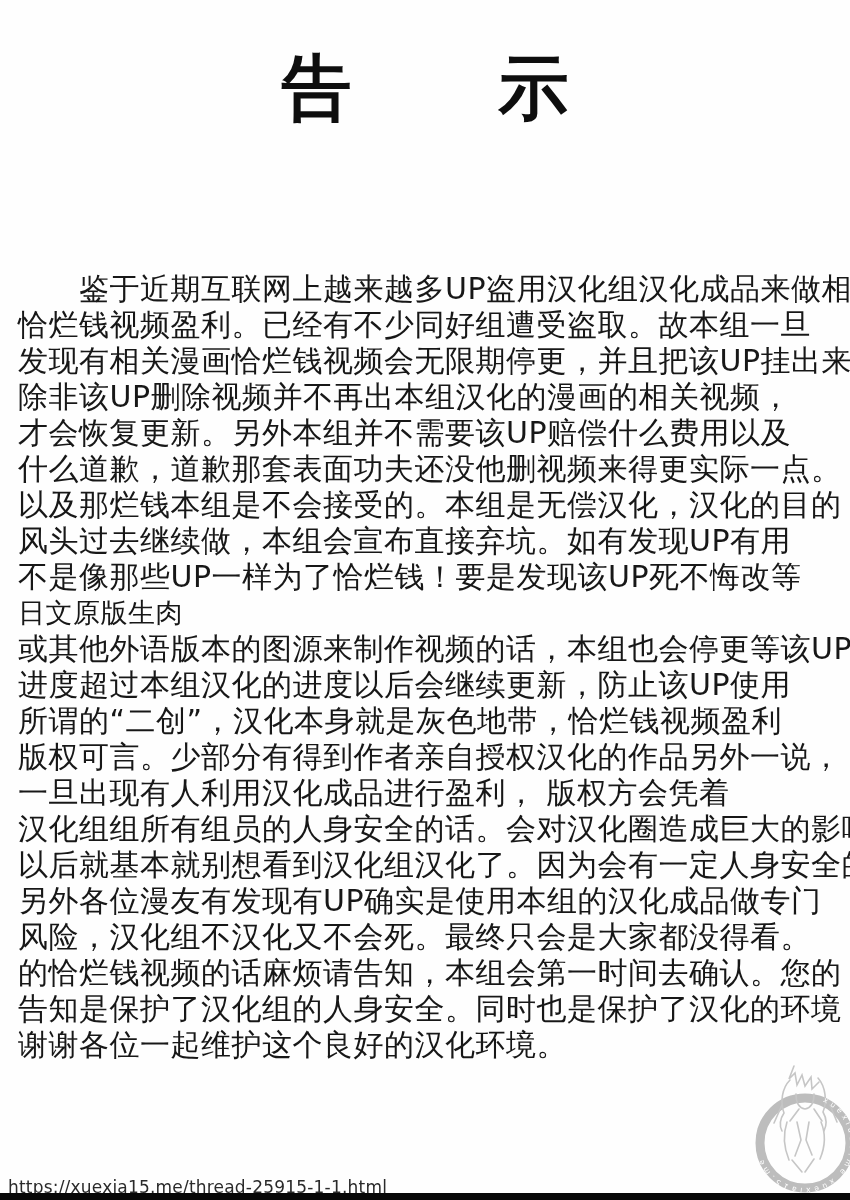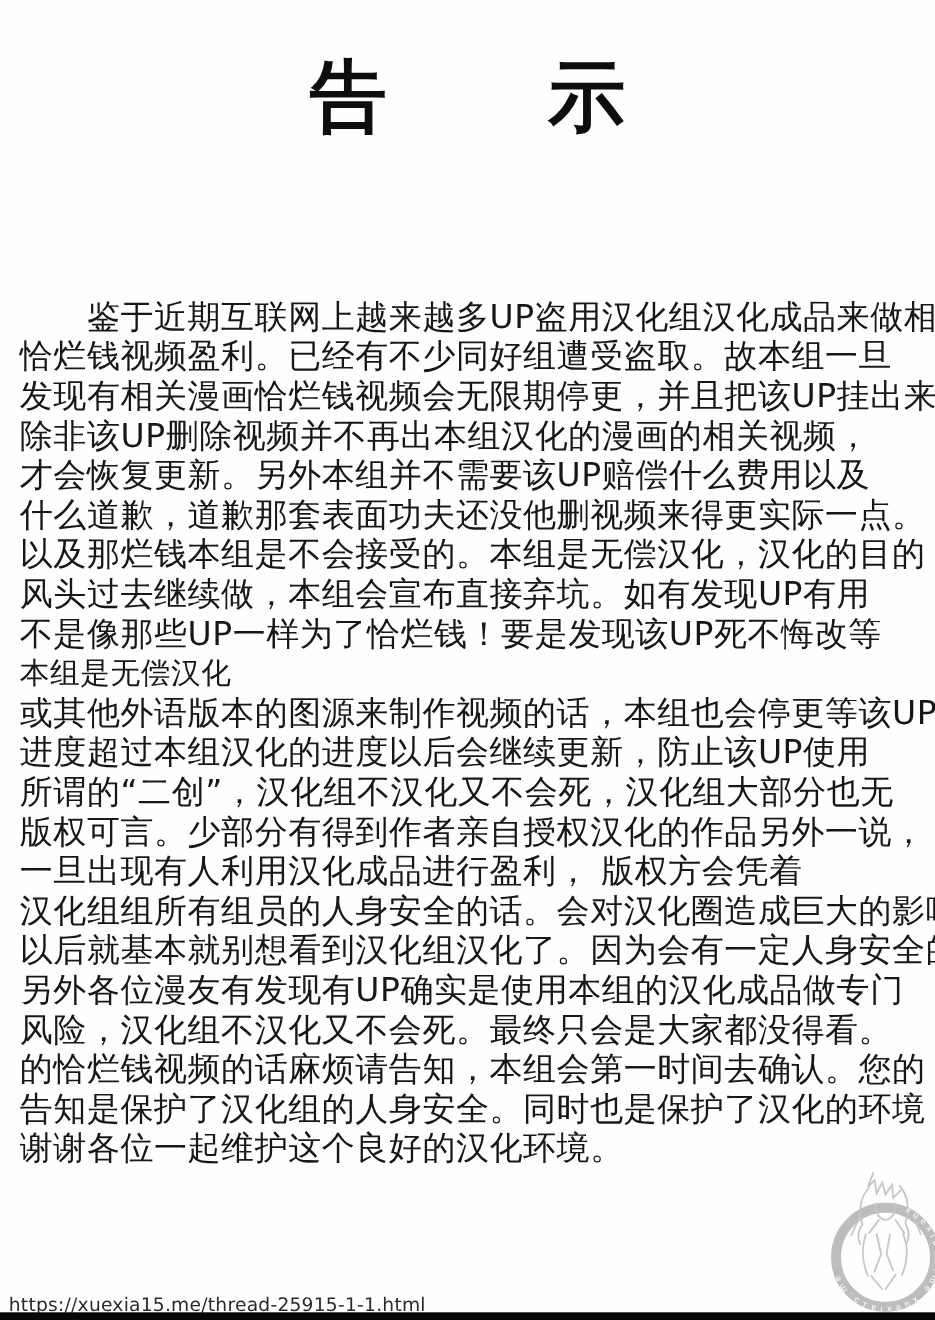--- a/index.html
+++ b/index.html
@@ -53,24 +53,24 @@
   <div class="notice-body">
       <div class="line">　　鉴于近期互联网上越来越多UP盗用汉化组汉化成品来做相关</div>
       <div class="line">恰烂钱视频盈利。已经有不少同好组遭受盗取。故本组一旦</div>
       <div class="line">发现有相关漫画恰烂钱视频会无限期停更，并且把该UP挂出来，</div>
       <div class="line">除非该UP删除视频并不再出本组汉化的漫画的相关视频，</div>
       <div class="line">才会恢复更新。另外本组并不需要该UP赔偿什么费用以及</div>
       <div class="line">什么道歉，道歉那套表面功夫还没他删视频来得更实际一点。</div>
       <div class="line">以及那烂钱本组是不会接受的。本组是无偿汉化，汉化的目的</div>
       <div class="line">风头过去继续做，本组会宣布直接弃坑。如有发现UP有用</div>
       <div class="line">不是像那些UP一样为了恰烂钱！要是发现该UP死不悔改等</div>
-      <div class="line small">本组是无偿汉化</div>
+      <div class="line small">日文原版生肉</div>
       <div class="line">或其他外语版本的图源来制作视频的话，本组也会停更等该UP的</div>
       <div class="line">进度超过本组汉化的进度以后会继续更新，防止该UP使用</div>
-      <div class="line">所谓的“二创”，汉化组不汉化又不会死，汉化组大部分也无</div>
+      <div class="line">所谓的“二创”，汉化本身就是灰色地带，恰烂钱视频盈利</div>
       <div class="line">版权可言。少部分有得到作者亲自授权汉化的作品另外一说，</div>
       <div class="line">一旦出现有人利用汉化成品进行盈利， 版权方会凭着</div>
       <div class="line">汉化组组所有组员的人身安全的话。会对汉化圈造成巨大的影响，</div>
       <div class="line">以后就基本就别想看到汉化组汉化了。因为会有一定人身安全的</div>
       <div class="line">另外各位漫友有发现有UP确实是使用本组的汉化成品做专门</div>
       <div class="line">风险，汉化组不汉化又不会死。最终只会是大家都没得看。</div>
       <div class="line">的恰烂钱视频的话麻烦请告知，本组会第一时间去确认。您的</div>
       <div class="line">告知是保护了汉化组的人身安全。同时也是保护了汉化的环境</div>
       <div class="line">谢谢各位一起维护这个良好的汉化环境。</div>
     </div>

